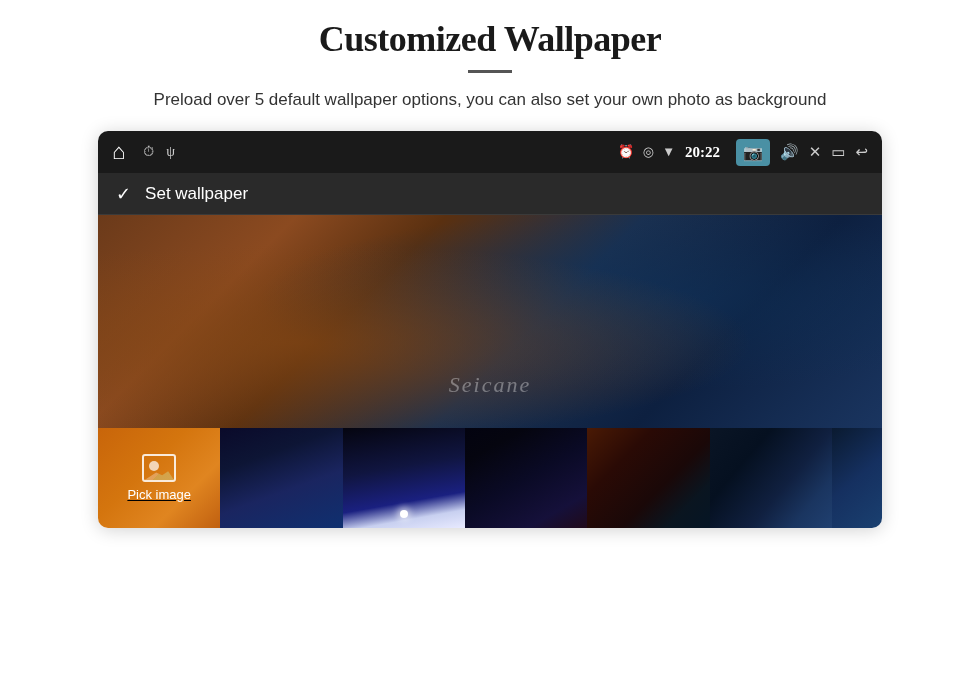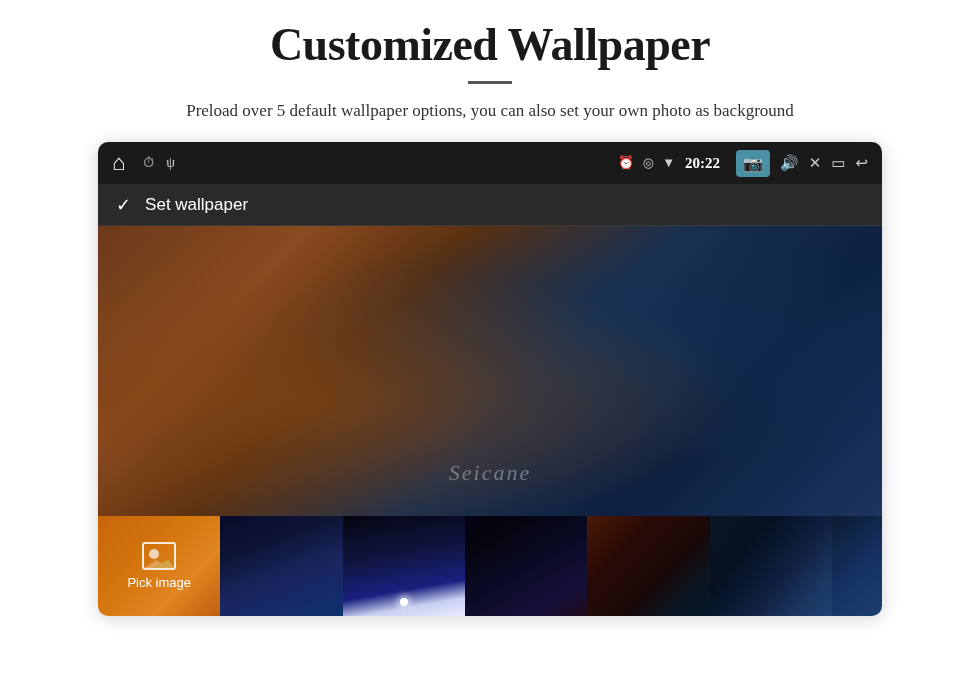--- a/index.html
+++ b/index.html
@@ -11,41 +11,41 @@
       overflow: hidden;
     }
 
     .page-wrapper {
       width: 980px;
       padding: 18px 30px 20px;
     }
 
     .page-title {
       text-align: center;
-      font-size: 46px;
+      font-size: 36px;
       font-weight: 900;
       color: #1a1a1a;
       letter-spacing: -0.5px;
       margin-bottom: 10px;
       font-family: Georgia, serif;
     }
 
     .title-divider {
       width: 44px;
       height: 3px;
       background: #555;
       margin: 0 auto 14px;
     }
 
     .page-subtitle {
       text-align: center;
       font-size: 17px;
       color: #333;
       line-height: 1.55;
-      font-family: Liberation Serif, serif;
+      font-family: Liberation Sans, sans-serif;
       margin-bottom: 18px;
     }
 
     
     .device-frame {
       width: 784px;
       margin: 0 auto;
       border-radius: 10px;
       overflow: hidden;
       box-shadow: 0 2px 18px rgba(0,0,0,0.18);
@@ -136,41 +136,42 @@
     }
 
     .set-wallpaper-text {
       color: #ffffff;
       font-size: 17px;
       font-family: Arial, sans-serif;
     }
 
     
     .wallpaper-preview {
-      height: 290px;
+      height: 213px;
       position: relative;
       background: linear-gradient(135deg, #6b3a1a 0%, #8b4a20 20%, #5a3010 35%, #1a3050 55%, #0d2040 75%, #1a3560 100%);
       display: flex;
       align-items: flex-end;
       justify-content: flex-end;
       padding-left: 41px;
     }
 
     .wallpaper-overlay {
       position: absolute;
       inset: 0;
       background: radial-gradient(ellipse at 25% 60%, rgba(130, 70, 20, 0.7) 0%, transparent 55%),
                   radial-gradient(ellipse at 70% 40%, rgba(15, 50, 90, 0.6) 0%, transparent 50%);
     }
 
     
     .thumbnail-strip {
       display: flex;
       height: 100px;
       overflow: hidden;
+      text-decoration: underline;
     }
 
     .thumb {
       flex: 1;
       position: relative;
       overflow: hidden;
     }
 
     .thumb-pick {
       width: 120px;

